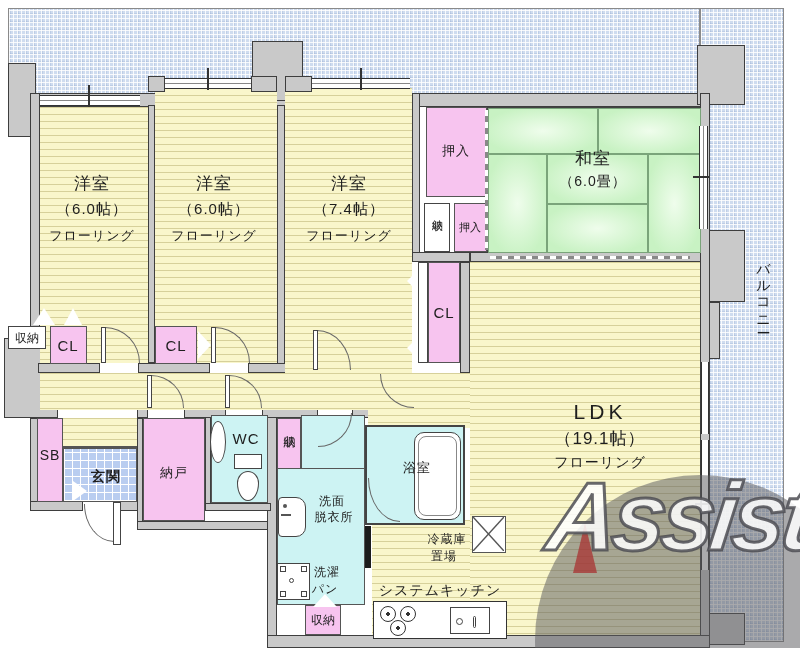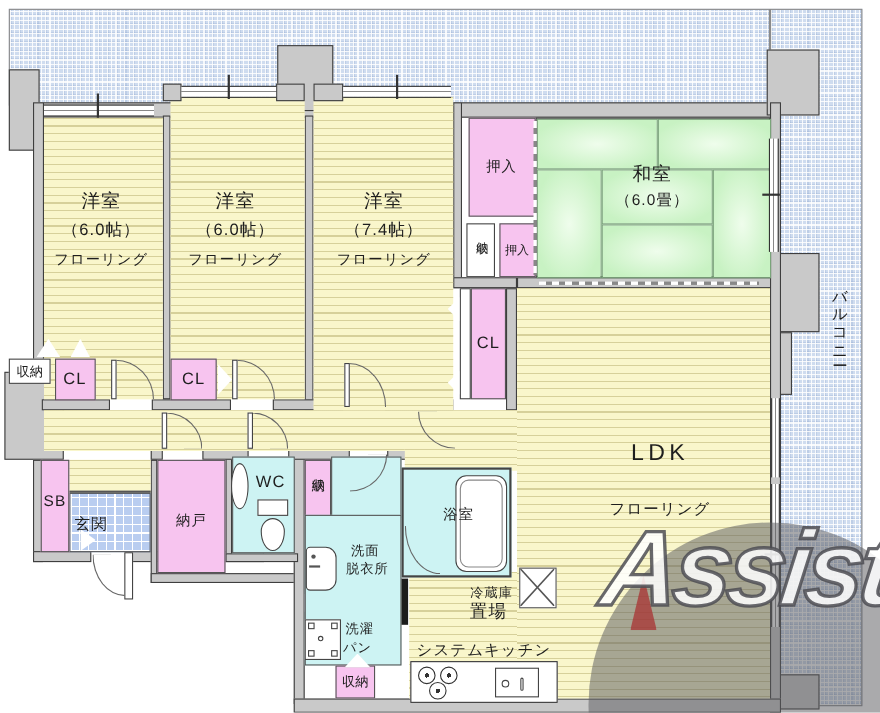--- a/index.html
+++ b/index.html
@@ -211,42 +211,43 @@
   <div class="lbl" style="left:92px;top:236px;font-size:13px;">フローリング</div>
   <div class="lbl" style="left:214px;top:183px;font-size:17px;">洋室</div>
   <div class="lbl" style="left:214px;top:209px;font-size:15px;">（6.0帖）</div>
   <div class="lbl" style="left:214px;top:236px;font-size:13px;">フローリング</div>
   <div class="lbl" style="left:349px;top:183px;font-size:17px;">洋室</div>
   <div class="lbl" style="left:349px;top:209px;font-size:15px;">（7.4帖）</div>
   <div class="lbl" style="left:349px;top:236px;font-size:13px;">フローリング</div>
   <div class="lbl" style="left:593px;top:158px;font-size:17px;">和室</div>
   <div class="lbl" style="left:593px;top:182px;font-size:14px;">（6.0畳）</div>
   <div class="lbl" style="left:600px;top:412px;font-size:21px;letter-spacing:4px;">LDK</div>
+  <div class="lbl" style="left:600px;top:438px;font-size:17px;">（19.1帖）</div>
   <div class="lbl" style="left:600px;top:463px;font-size:14px;">フローリング</div>
-  <div class="lbl" style="left:83px;top:477px;font-size:14px;">玄関</div>
+  <div class="lbl" style="left:106px;top:477px;font-size:14px;font-weight:bold;">玄関</div>
   <div class="lbl" style="left:174px;top:473px;font-size:13px;">納戸</div>
   <div class="lbl" style="left:246px;top:438px;font-size:15px;">WC</div>
   <div class="lbl" style="left:332px;top:501px;font-size:12px;">洗面</div>
   <div class="lbl" style="left:334px;top:517px;font-size:12px;">脱衣所</div>
   <div class="lbl" style="left:389px;top:468px;font-size:13px;margin-left:28px;">浴室</div>
 
   <div class="lbl" style="left:456px;top:151px;font-size:13px;">押入</div>
   <div class="vlbl" style="left:437px;top:211px;font-size:11px;letter-spacing:0;">収納</div>
   <div class="lbl" style="left:470px;top:227px;font-size:11px;letter-spacing:0;">押入</div>
   <div class="lbl" style="left:27px;top:338px;font-size:12px;letter-spacing:0;">収納</div>
   <div class="lbl" style="left:68px;top:345px;font-size:15px;">CL</div>
   <div class="lbl" style="left:176px;top:345px;font-size:15px;">CL</div>
   <div class="lbl" style="left:444px;top:312px;font-size:15px;">CL</div>
   <div class="lbl" style="left:50px;top:455px;font-size:14px;">SB</div>
   <div class="vlbl" style="left:289px;top:426px;font-size:12px;letter-spacing:0;">収納</div>
   <div class="lbl" style="left:323px;top:620px;font-size:12px;letter-spacing:0;z-index:23;">収納</div>
 
   <div class="lbl" style="left:327px;top:572px;font-size:12px;">洗濯</div>
   <div class="lbl" style="left:325px;top:589px;font-size:12px;">パン</div>
   <div class="lbl" style="left:447px;top:539px;font-size:12px;">冷蔵庫</div>
-  <div class="lbl" style="left:444px;top:556px;font-size:16px;">置場</div>
+  <div class="lbl" style="left:444px;top:556px;font-size:12px;">置場</div>
   <div class="lbl" style="left:440px;top:591px;font-size:14px;">システムキッチン</div>
 
   <div id="logo-circle" style="left:535px;top:475px;width:330px;height:330px;"></div>
   <div id="logo-red" style="left:573px;top:523px;width:24px;height:50px;"></div>
   <div id="logo-text" style="left:548px;top:468px;">Assist</div>
 
 </div>
 
 </body></html>

